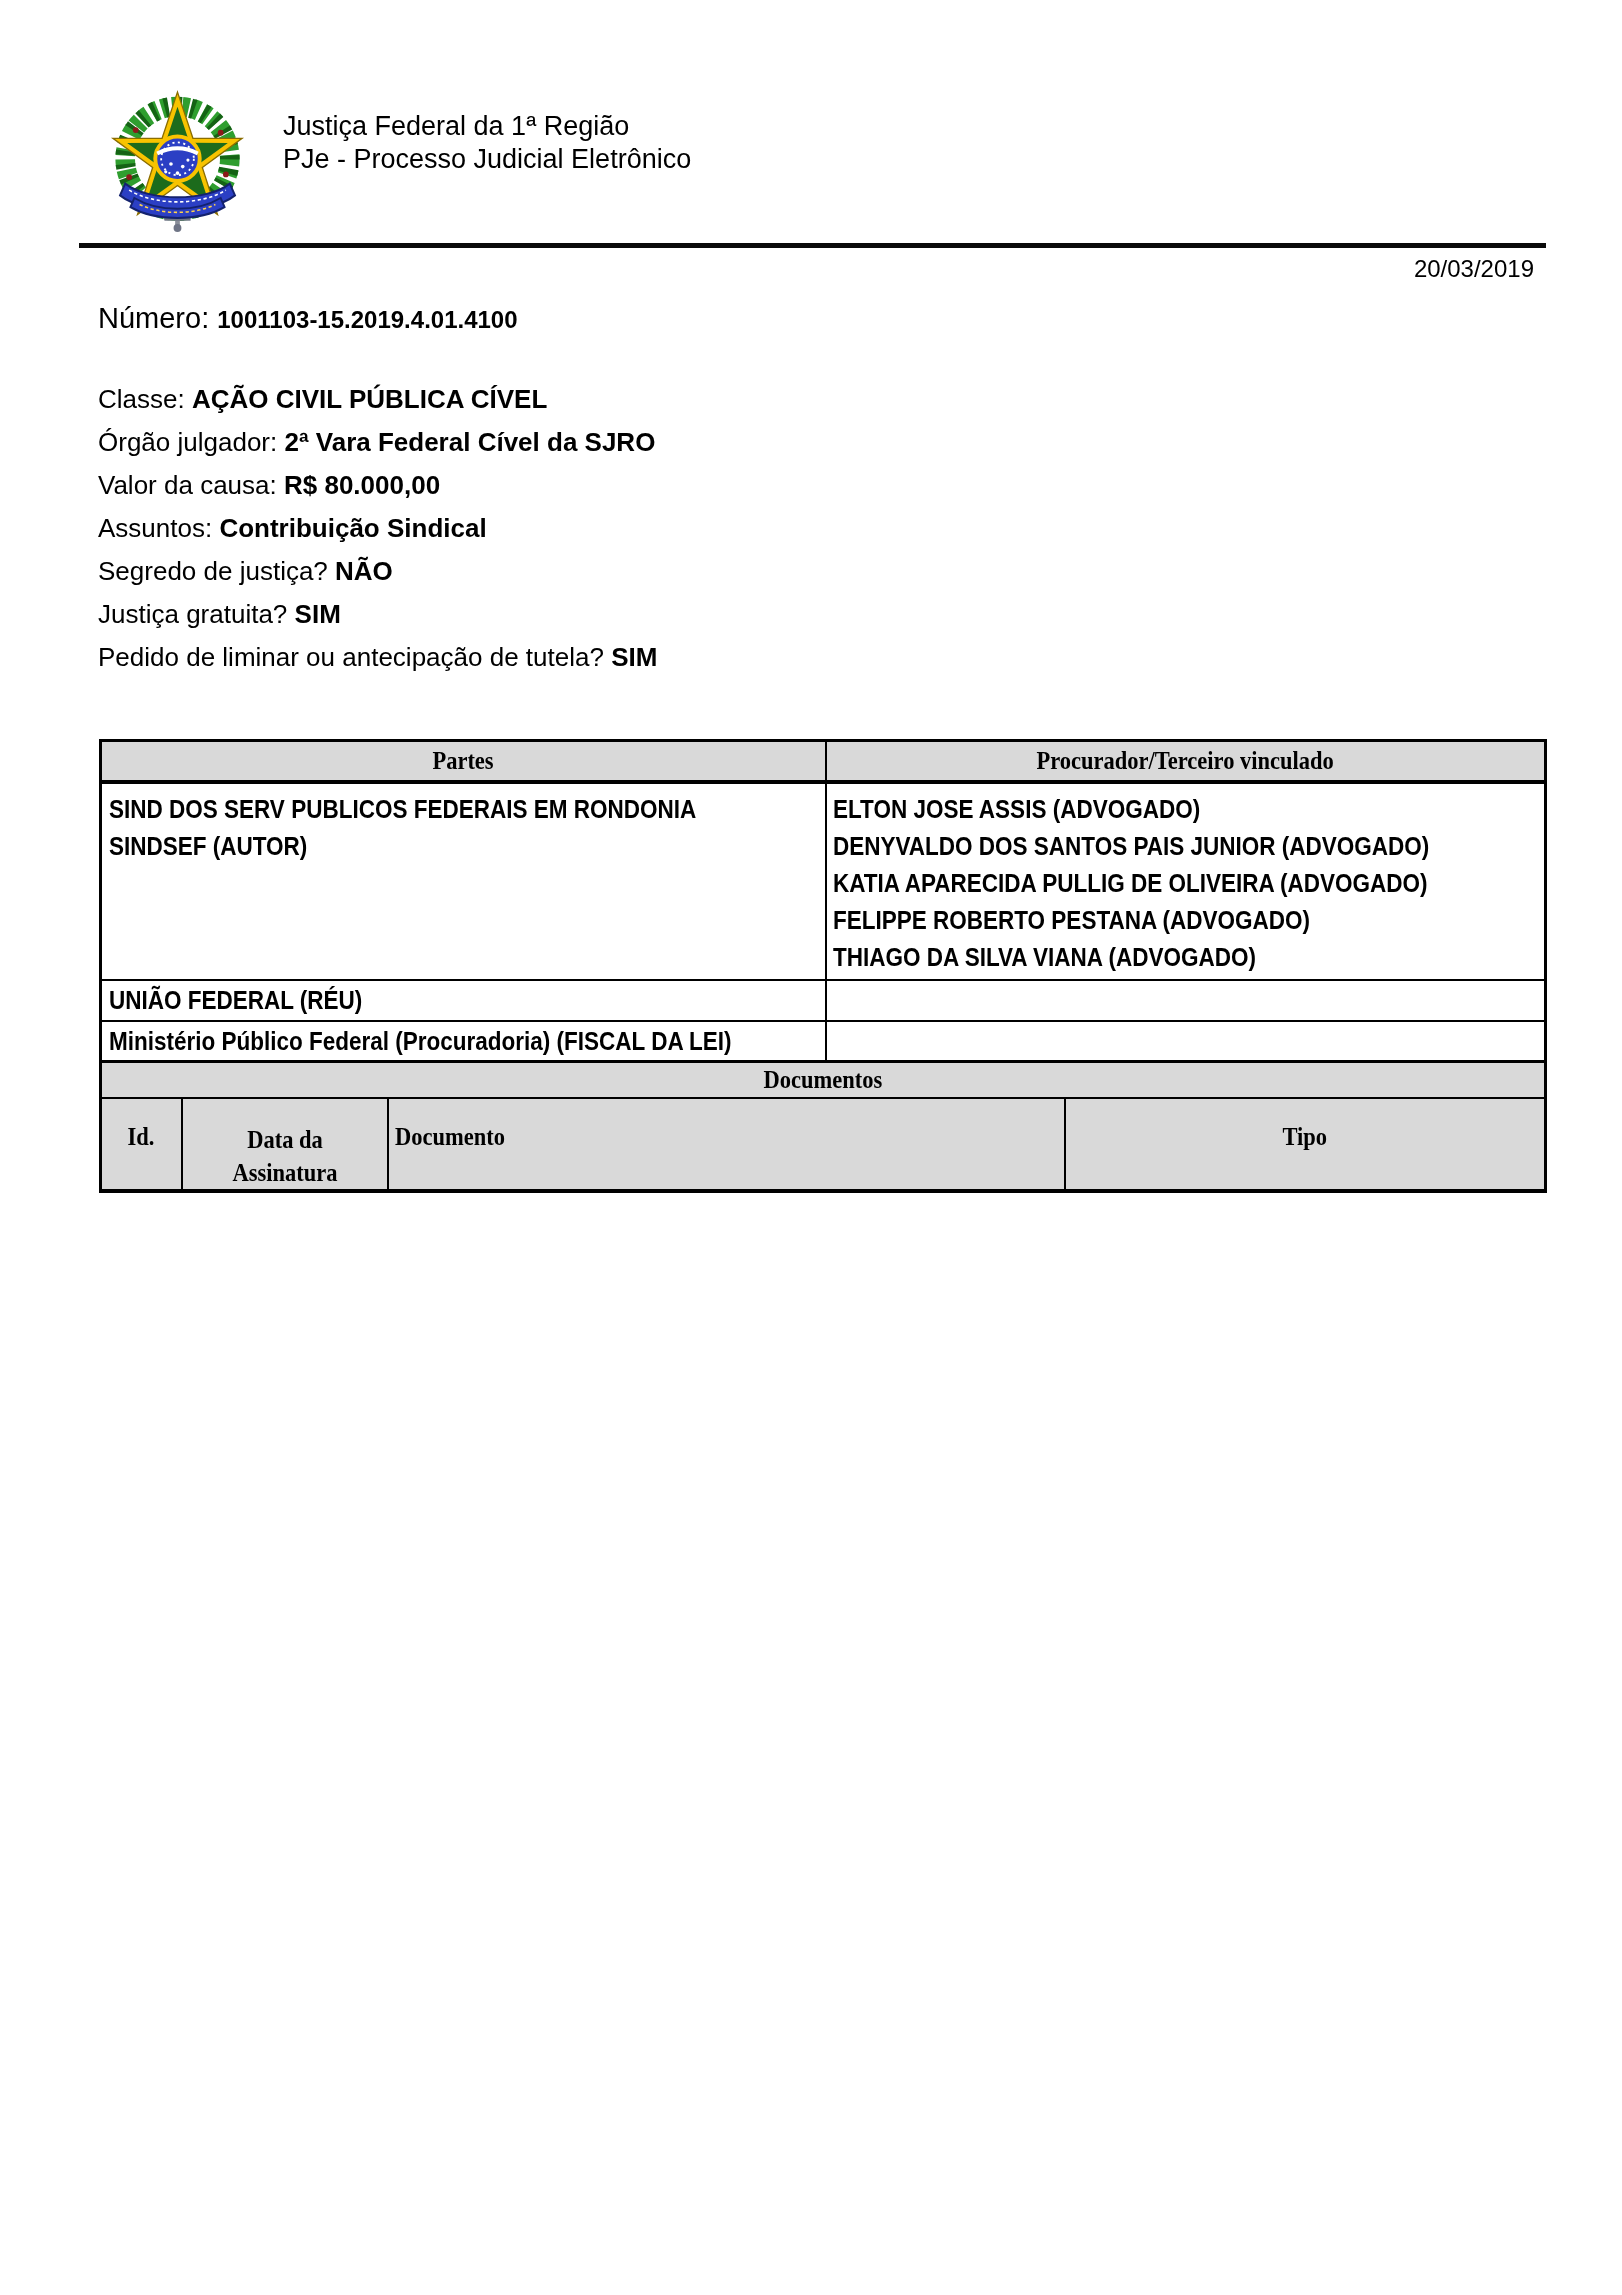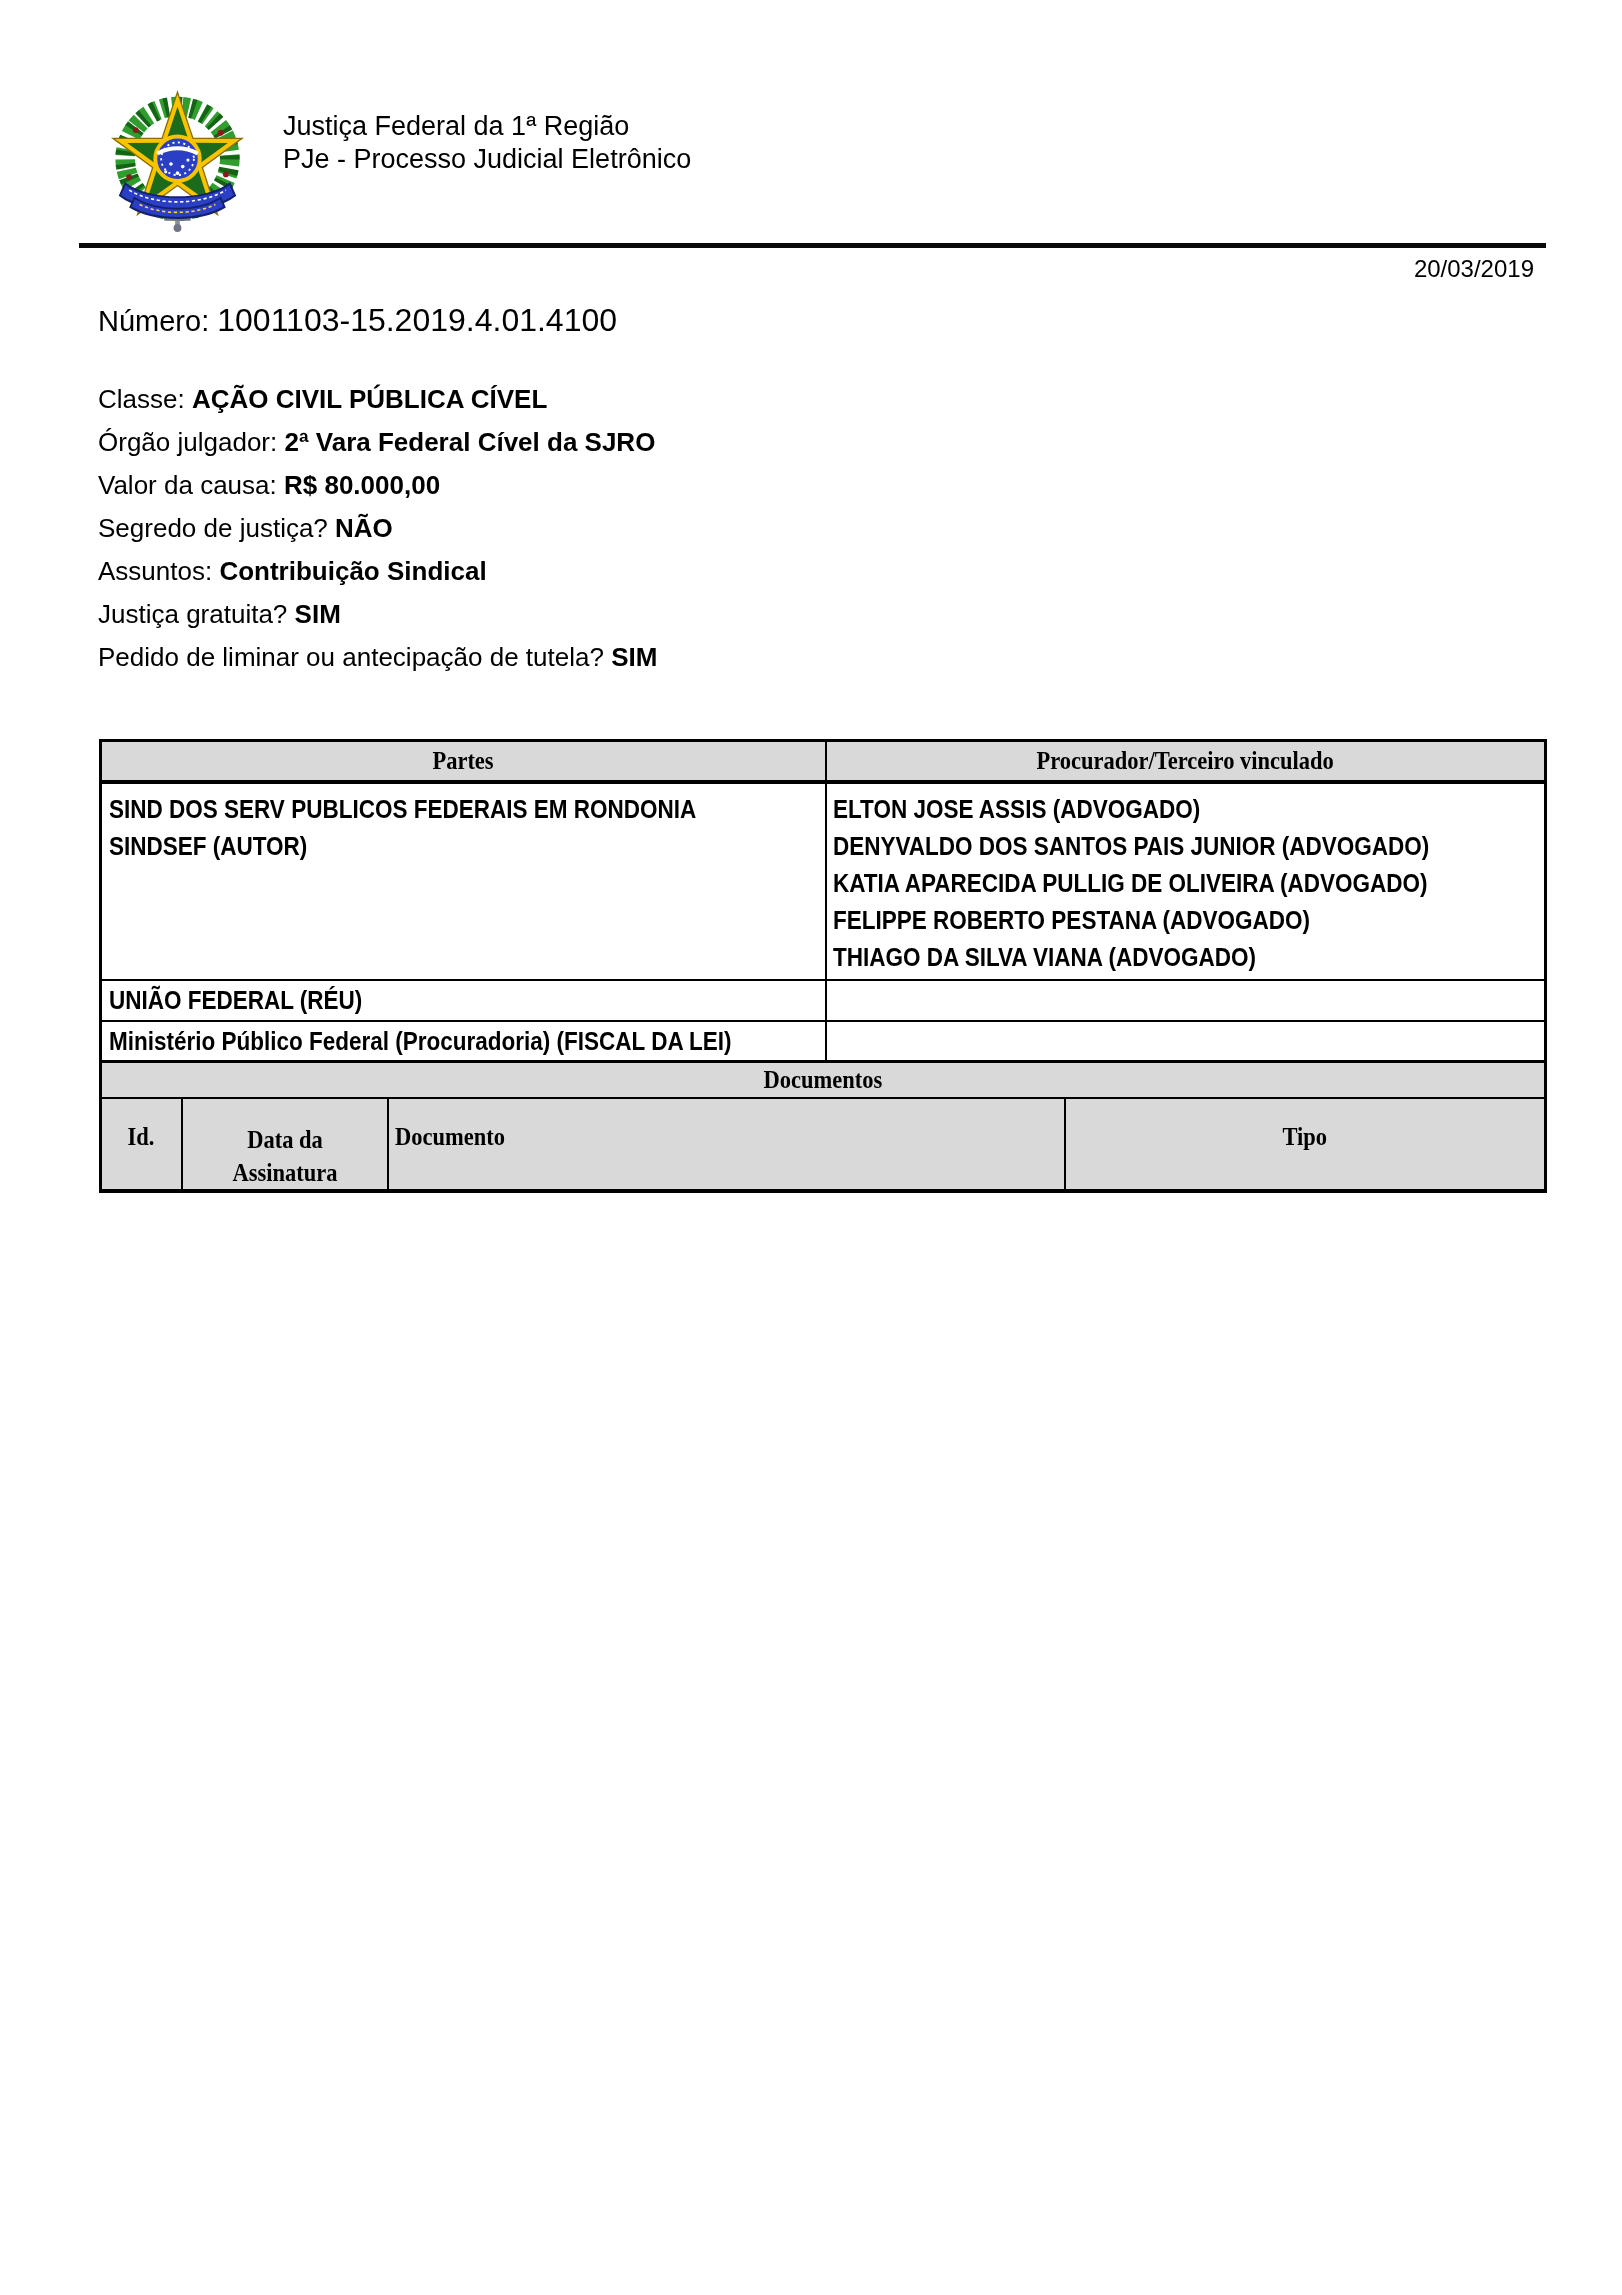--- a/index.html
+++ b/index.html
@@ -12,21 +12,21 @@
     overflow:hidden;
     margin:0 auto;
   }
   
   .logo { position:absolute; left:103px; top:90px; width:149px; height:148px; }
   .header-title { position:absolute; left:283px; top:110px; font-size:27px; line-height:33px; font-weight:400; }
   .hrule { position:absolute; left:79px; top:243px; width:1467px; height:4.6px; background:#0a0a0a; }
   .doc-date { position:absolute; left:1230px; top:255px; width:304px; text-align:right; font-size:24px; }
   
   .numero { position:absolute; left:98px; top:302px; font-size:29px; }
-  .numero .val { font-weight:400; font-size:32px; }
+  .numero .val { font-weight:700; font-size:24px; }
   
   .details { position:absolute; left:98px; top:378px; font-size:26px; }
   .details .line { height:43px; line-height:43px; white-space:nowrap; }
   .details .val { font-weight:700; }
   
   table.doc { border-collapse:collapse; table-layout:fixed; position:absolute; left:99px; width:1446px;
               border:3.3px solid #000; font-size:25px; font-weight:700; }
   table.doc td, table.doc th { border:2px solid #000; padding:0; overflow:hidden; }
   .grayhead { background:#d9d9d9;font-family:Liberation Serif, serif; }
   .partes-tbl { top:739px; }
@@ -99,22 +99,22 @@
   <div class="hrule"></div>
 
   <div class="doc-date">20/03/2019</div>
 
   <div class="numero"><span>Número: </span><span class="val">1001103-15.2019.4.01.4100</span></div>
 
   <div class="details">
     <div class="line"><span>Classe: </span><span class="val">AÇÃO CIVIL PÚBLICA CÍVEL</span></div>
     <div class="line"><span>Órgão julgador: </span><span class="val">2ª Vara Federal Cível da SJRO</span></div>
     <div class="line"><span>Valor da causa: </span><span class="val">R$ 80.000,00</span></div>
+    <div class="line"><span>Assuntos: </span><span class="val">Contribuição Sindical</span></div>
     <div class="line"><span>Segredo de justiça? </span><span class="val">NÃO</span></div>
-    <div class="line"><span>Assuntos: </span><span class="val">Contribuição Sindical</span></div>
     <div class="line"><span>Justiça gratuita? </span><span class="val">SIM</span></div>
     <div class="line"><span>Pedido de liminar ou antecipação de tutela? </span><span class="val">SIM</span></div>
   </div>
 
   <table class="doc partes-tbl">
     <colgroup>
         <col style="width:725px">
         <col style="width:720px">
       </colgroup>
     <tbody>

